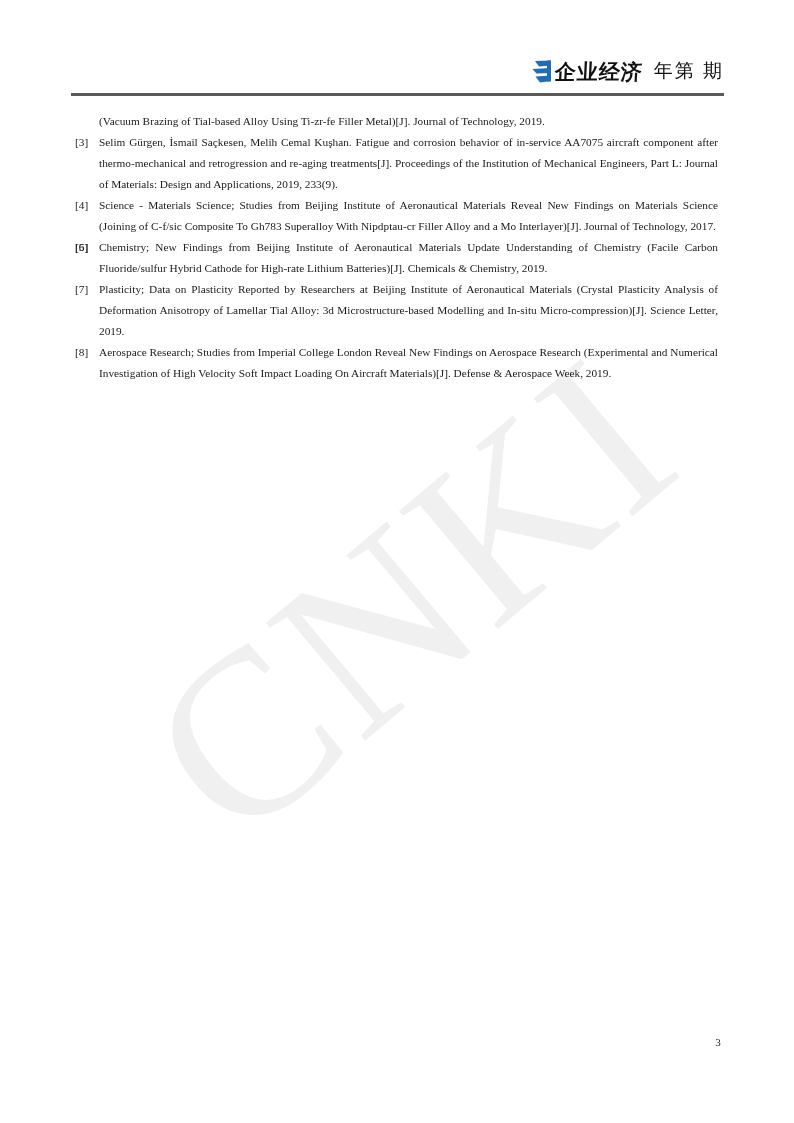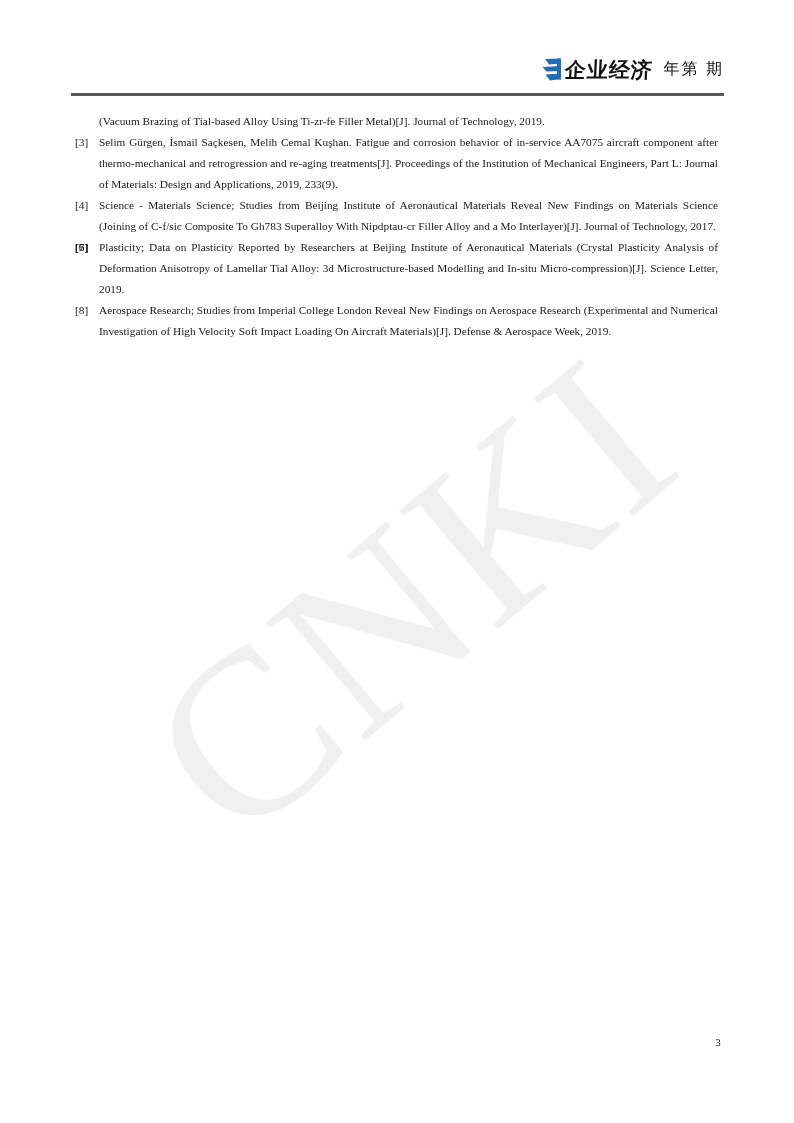--- a/index.html
+++ b/index.html
@@ -45,21 +45,21 @@
     font-family:"Liberation Sans", sans-serif;
     font-weight:bold;
     font-size:21px;
     line-height:23px;
     letter-spacing:1px;
     color:#111111;
     transform:skewX(-3deg);
   }
   .issue-text {
     font-family:"Liberation Sans", sans-serif;
-    font-size:16px;
+    font-size:19px;
     color:#111111;
     margin-left:11px;
     letter-spacing:2px;
     white-space:pre;
   }
 
   
   .refs {
     position:absolute;
     left:75px; top:111px;
@@ -114,20 +114,21 @@
     </div>
     <div class="ref">
       <span class="ref-marker">[4]</span>
       <span>Science - Materials Science; Studies from Beijing Institute of Aeronautical Materials Reveal New Findings on Materials Science (Joining of C-f/sic Composite To Gh783 Superalloy With Nipdptau-cr Filler Alloy and a Mo Interlayer)[J]. Journal of Technology, 2017.</span>
     </div>
     <div class="ref">
       <span class="ref-marker">[5]</span>
     </div>
     <div class="ref">
       <span class="ref-marker">[6]</span>
+      <span>Chemistry; New Findings from Beijing Institute of Aeronautical Materials Update Understanding of Chemistry (Facile Carbon Fluoride/sulfur Hybrid Cathode for High-rate Lithium Batteries)[J]. Chemicals &amp; Chemistry, 2019.</span>
     </div>
     <div class="ref">
       <span class="ref-marker">[7]</span>
       <span>Plasticity; Data on Plasticity Reported by Researchers at Beijing Institute of Aeronautical Materials (Crystal Plasticity Analysis of Deformation Anisotropy of Lamellar Tial Alloy: 3d Microstructure-based Modelling and In-situ Micro-compression)[J]. Science Letter, 2019.</span>
     </div>
     <div class="ref">
       <span class="ref-marker">[8]</span>
       <span>Aerospace Research; Studies from Imperial College London Reveal New Findings on Aerospace Research (Experimental and Numerical Investigation of High Velocity Soft Impact Loading On Aircraft Materials)[J]. Defense &amp; Aerospace Week, 2019.</span>
     </div>
   </div>

